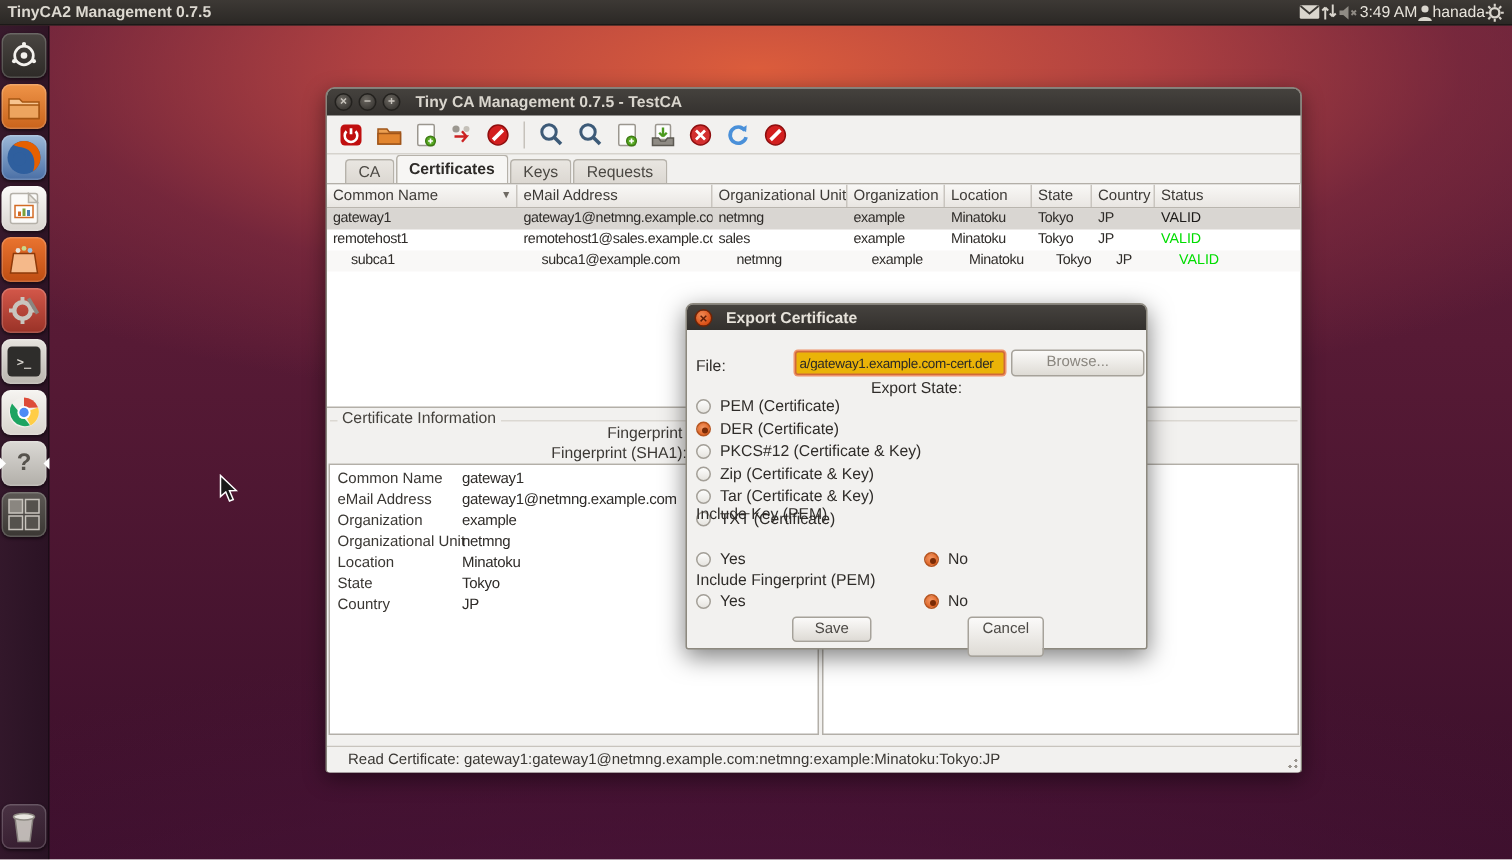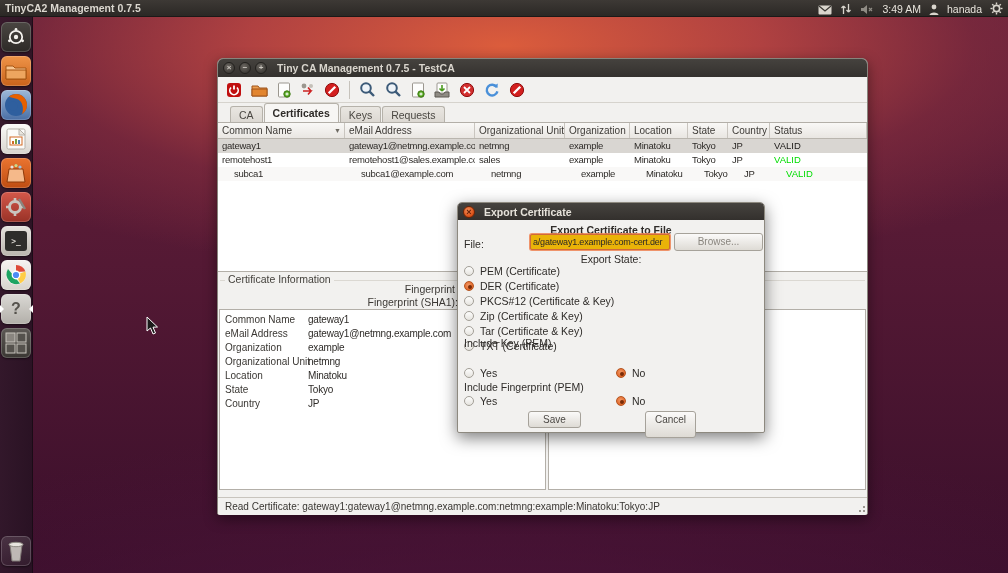--- a/index.html
+++ b/index.html
@@ -16,21 +16,21 @@
 
   
   #topbar {
     position:absolute; left:0; top:0; width:1008px; height:17px;
     background:linear-gradient(#3d3935,#2b2825);
     border-bottom:1px solid rgba(0,0,0,.55);
     color:#e8e4dc; font-size:10.5px; display:flex; align-items:center;
     padding:0 5px; z-index:6;
   }
   #topbar .apptitle { font-weight:bold; color:#dcd8d0; }
-  #topbar .tray { margin-left:auto; display:flex; align-items:flex-end; gap:8px; }
+  #topbar .tray { margin-left:auto; display:flex; align-items:center; }
   #topbar .tray svg { display:block; }
   #topbar .tname { font-size:10.5px; color:#e8e4dc; }
 
   
   #launcher {
     position:absolute; left:0; top:17px; width:33px; height:556px;
     background:linear-gradient(90deg, rgba(48,24,42,.88), rgba(38,18,34,.88));
     box-shadow:inset -1px 0 0 rgba(0,0,0,.35); z-index:5;
   }
   .tile {
@@ -114,21 +114,21 @@
   .panel { position:absolute; top:37px; height:181px; background:#fff; border:1px solid #b3afa8; }
   .panel.left  { left:1px;  width:327px; }
   .panel.right { left:330px; width:318px; }
   .cirow { display:grid; grid-template-columns:85px 1fr; height:14px; }
   .cilabel { font-size:10px; color:#3a3733; padding:1px 0 0 5px; white-space:nowrap; }
   .civalue { font-size:10px; letter-spacing:-0.2px; color:#2e2b28; padding:1px 0 0 3px; white-space:nowrap; overflow:hidden; }
   .panel.left .inner { padding-top:3px; }
 
   .statusbar { position:absolute; left:0; top:438px; width:649px; height:18px;
     background:#f2f1ef; border-top:1px solid #c8c4bd; border-radius:0 0 2px 2px; }
-  .statusbar .stext { font-size:10px; color:#3a3733; line-height:17px; padding-left:7px; white-space:nowrap; }
+  .statusbar .stext { font-size:10px; color:#3a3733; line-height:17px; padding-left:14px; white-space:nowrap; }
   .grip { position:absolute; right:2px; bottom:2px; width:9px; height:9px;
     background:
       radial-gradient(circle at 8px 8px, #9a968f 1px, transparent 1.2px),
       radial-gradient(circle at 8px 4px, #9a968f 1px, transparent 1.2px),
       radial-gradient(circle at 4px 8px, #9a968f 1px, transparent 1.2px); }
 
   
   #dlg {
     position:absolute; left:457px; top:202px; width:308px; height:231px;
     background:#f2f1ef; border:1px solid #8d897f; border-radius:5px 5px 2px 2px;
@@ -489,21 +489,20 @@
       <div class="stext">Read Certificate: gateway1:gateway1@netmng.example.com:netmng:example:Minatoku:Tokyo:JP</div>
     </div>
     <div class="grip"></div>
   </div>
 
   <div id="dlg">
     <div class="dtitlebar">
       <span class="dclose">×</span>
       <span class="dtitle">Export Certificate</span>
     </div>
-    <div class="dheader">Export Certificate to File</div>
     <div class="filelabel">File:</div>
     <input class="file-input" readonly="" value="a/gateway1.example.com-cert.der" style="">
     <div class="btn browse-btn">Browse...</div>
     <div class="formatlabel">Export State:</div>
 
     <div class="fmtrow" style="top:62px">
         <span class="radio"></span>
         <span>PEM (Certificate)</span>
       </div>
     <div class="fmtrow" style="top:77px">

